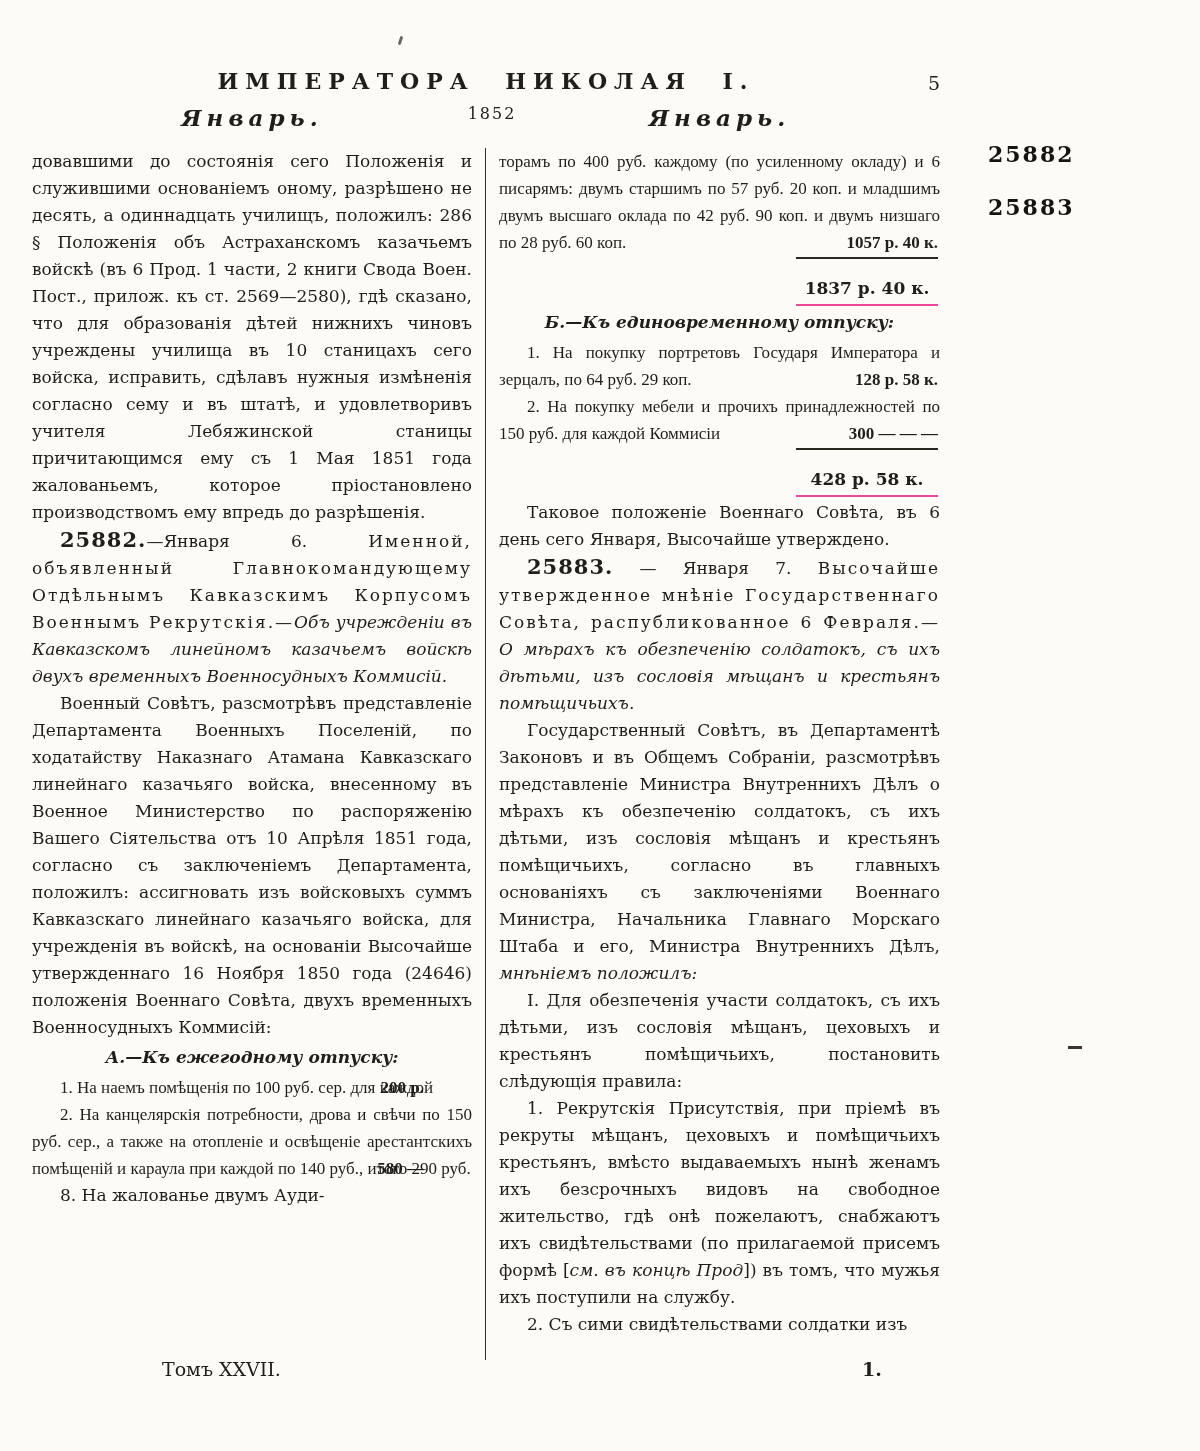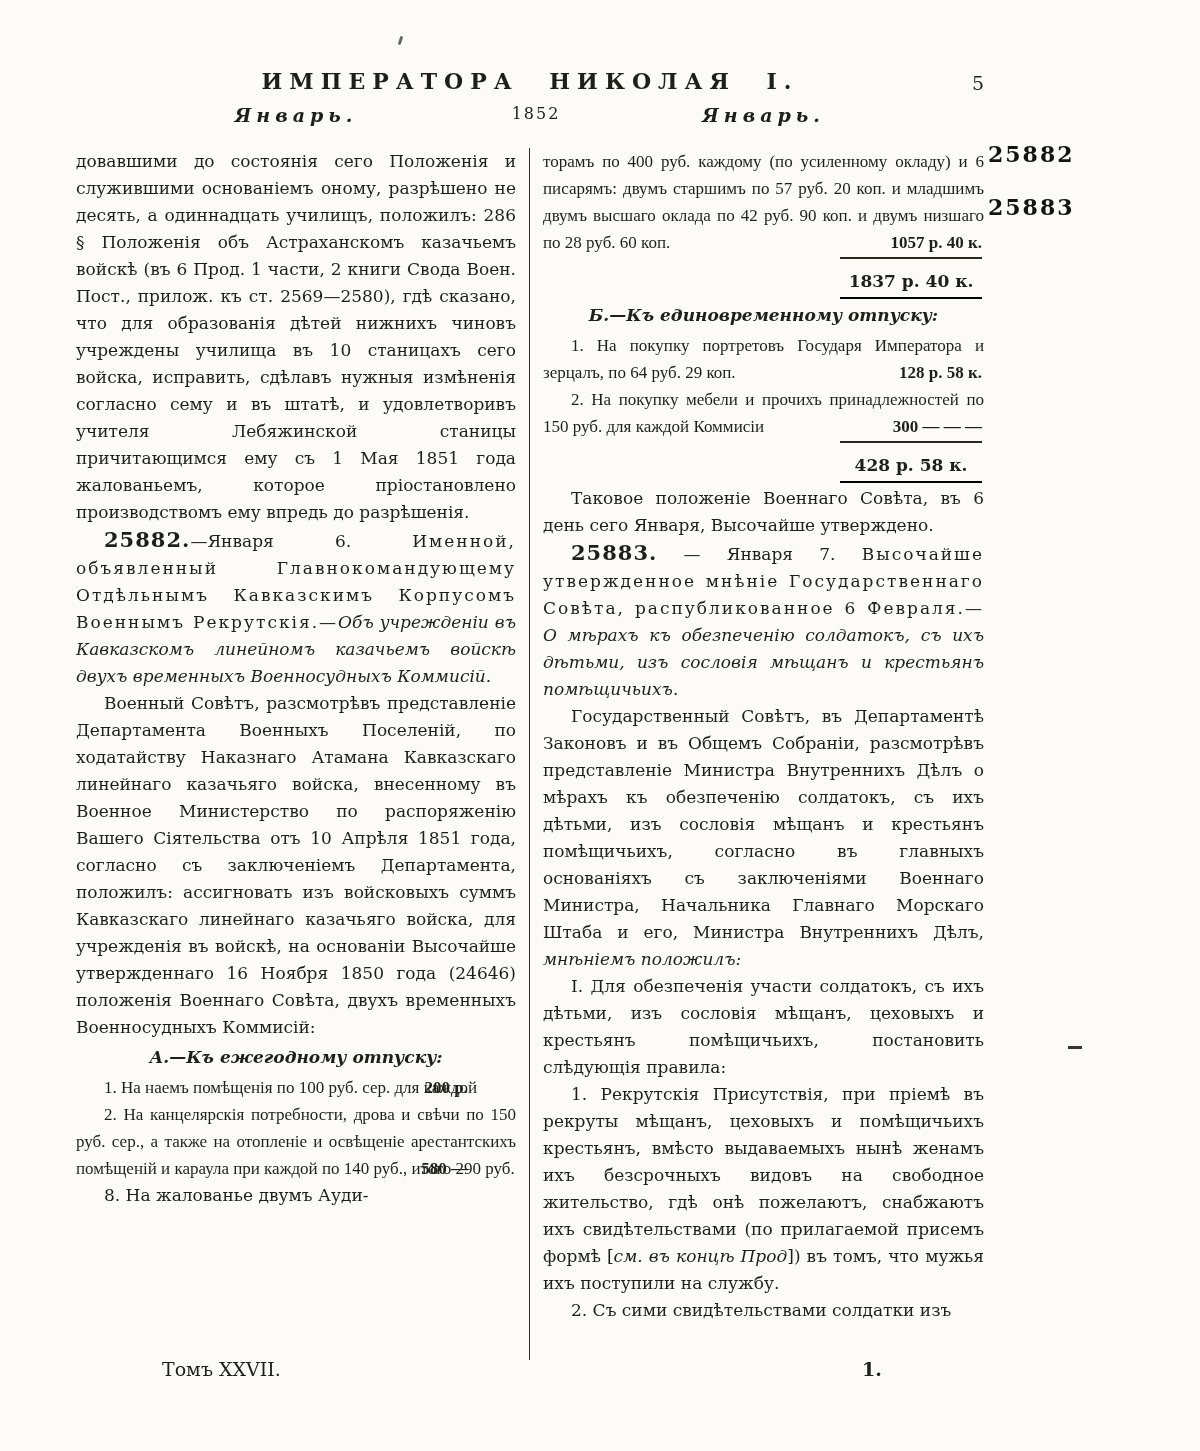--- a/index.html
+++ b/index.html
@@ -2,47 +2,47 @@
 <html><head>
 <meta charset="utf-8">
 <style>
   html, body { margin:0; padding:0; }
   body { width:1200px; height:1451px; background:#fbfaf6; }
   .page {
     position:relative; width:1200px; height:1451px; overflow:hidden;
     background:#fcfbf7; color:#211e19;
     font-family:"DejaVu Serif","Liberation Serif",serif;
   }
-  .content { position:relative; width:908px; margin-left:76px; padding-top:68px; }
+  .content { position:relative; width:908px; margin-left:32px; padding-top:68px; }
 
   
   .title-row { position:relative; height:34px; text-align:center; }
   .doc-title { display:inline; font-size:22px; font-weight:bold; letter-spacing:7px; word-spacing:16px; margin:0; }
   .page-number { position:absolute; right:0; top:4px; font-size:19px; }
   .subheader { position:relative; height:44px; margin-top:2px; }
-  .sub-month { position:absolute; font-style:italic; font-weight:bold; font-size:19px; letter-spacing:5px; text-align:center; }
+  .sub-month { position:absolute; font-style:italic; font-weight:bold; font-size:23px; letter-spacing:5px; text-align:center; }
   .sub-month-left { left:0; width:440px; }
   .sub-month-right { right:0; width:441px; }
   .sub-year { position:absolute; left:12px; right:0; text-align:center; font-size:16px; letter-spacing:2px; }
 
   
   .columns { display:flex; align-items:stretch; min-height:1212px; }
   .col { width:440px; font-size:17px; line-height:27px; }
   .col-right { width:441px; }
   .divider { width:1px; background:#33302b; margin:0 13px; }
 
   .para { margin:0; text-align:justify; text-indent:28px; }
   .no-indent { text-indent:0; }
   .fin { position:relative;font-family:Liberation Serif, serif; }
   .amount { position:absolute; bottom:0; font-weight:bold; white-space:nowrap; }
   .amount-l { right:48px; }
   .amount-r { right:2px; }
   .totals {
     width:142px; margin:1px 2px 2px auto; text-align:center; font-weight:bold;
-    border-top:2px solid #2a2620; border-bottom:2px solid #000000; padding:9px 0 2px;
+    border-top:2px solid #2a2620; border-bottom:2px solid #ec4899; padding:16px 0 2px;
   }
   .section-heading { text-align:center; font-style:italic; font-weight:bold; margin:3px 0; }
   .act-number { font-weight:bold; font-size:21px; letter-spacing:1px; }
   .spaced { letter-spacing:2px; }
   .italic { font-style:italic; }
 
   
   .margin-numbers { position:absolute; left:988px; top:141px; }
   .margin-number { font-weight:bold; font-size:22px; letter-spacing:2px; color:#17140f; }
   .margin-number + .margin-number { margin-top:27px; }

